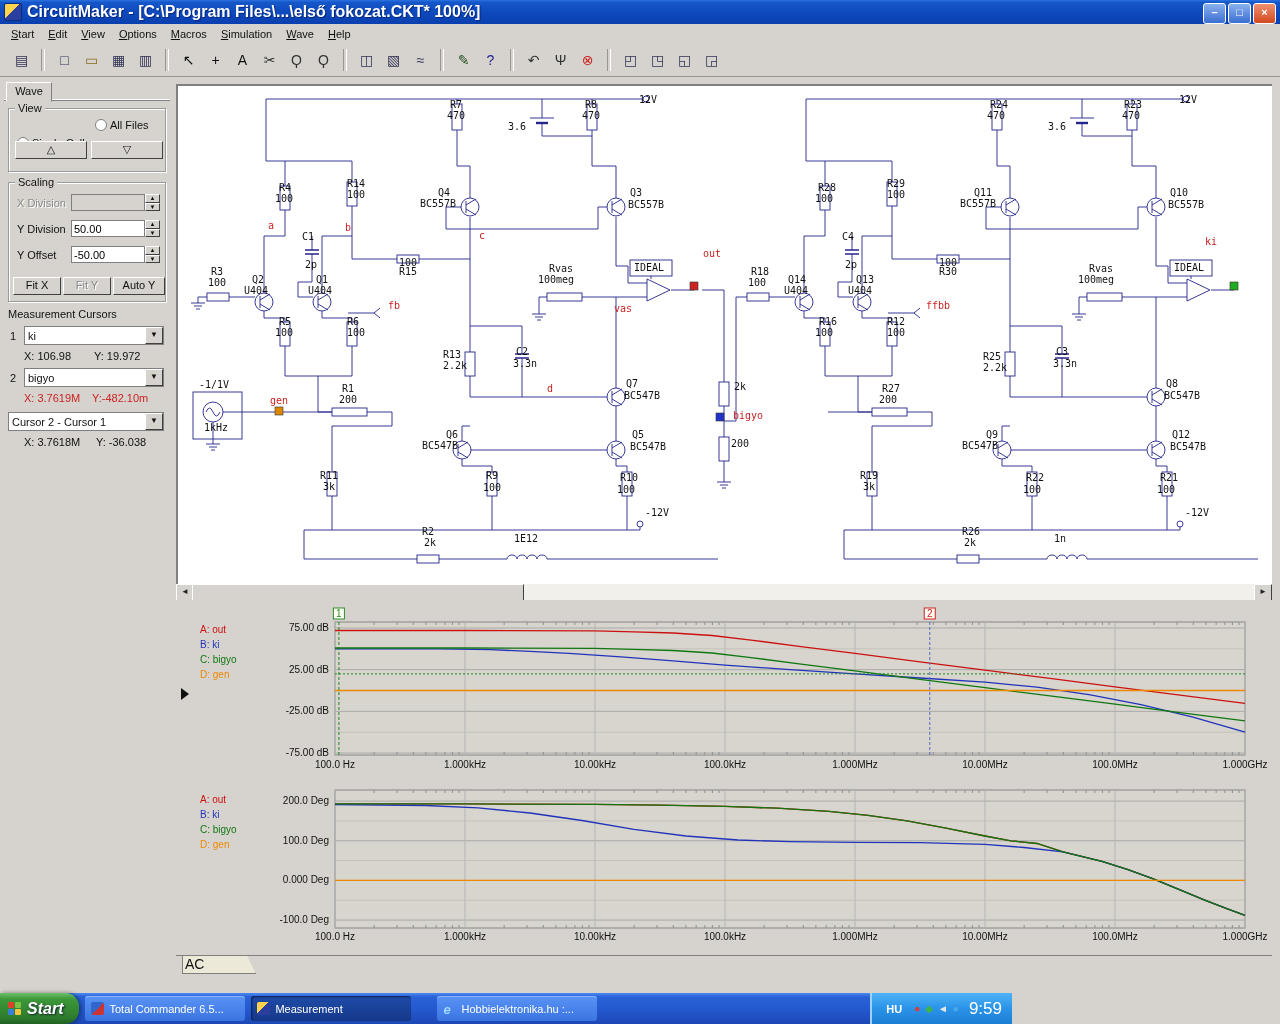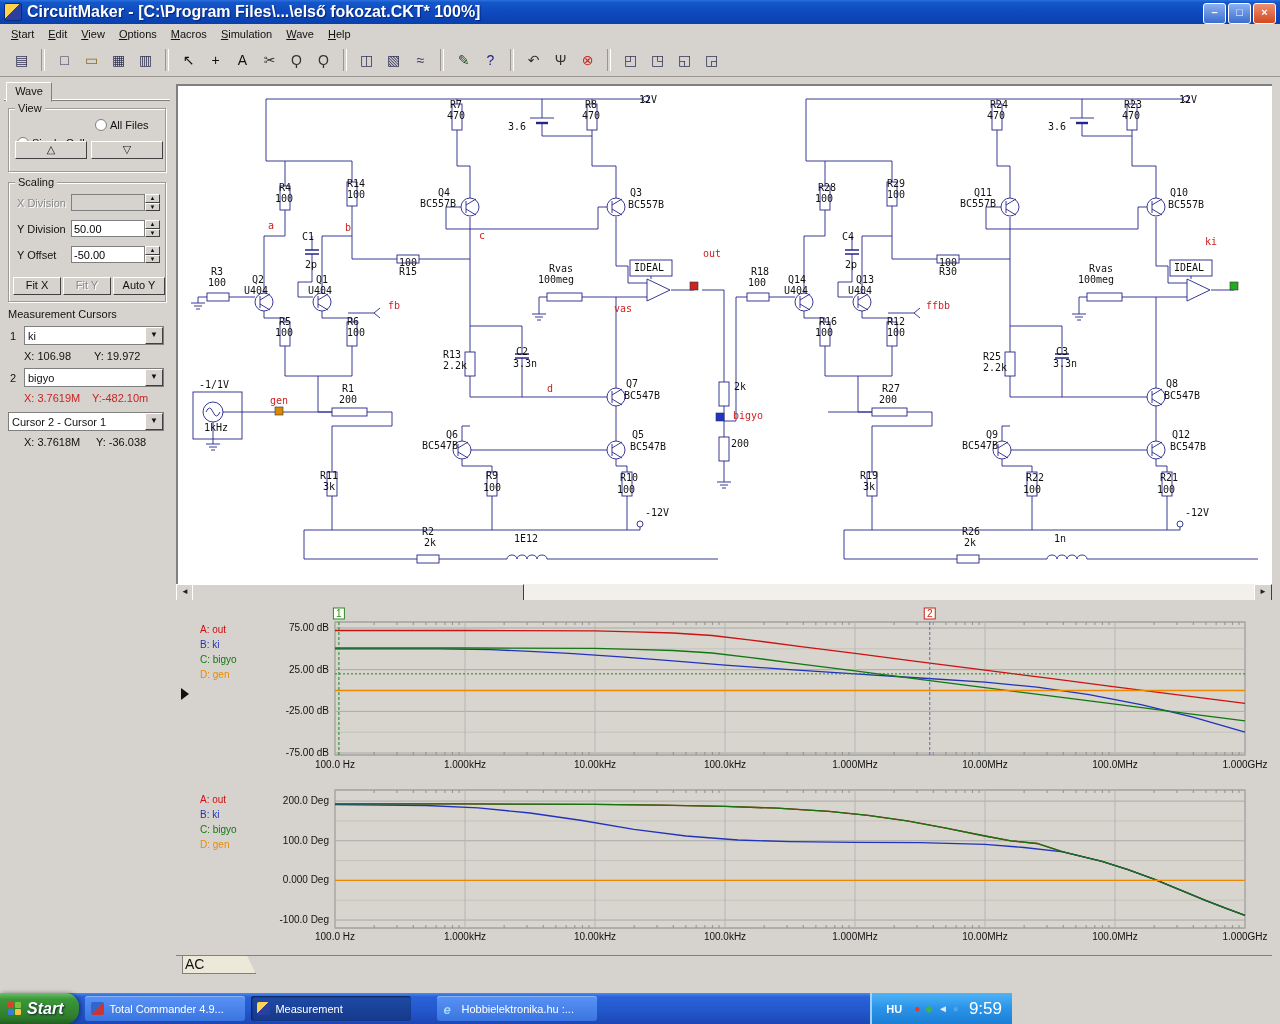--- a/index.html
+++ b/index.html
@@ -758,21 +758,21 @@
         <span style="left:0;top:0;background:#e0402a;"></span>
         <span style="left:7px;top:0;background:#7ec243;"></span>
         <span style="left:0;top:7px;background:#3a7edb;"></span>
         <span style="left:7px;top:7px;background:#f3c43d;"></span>
       </span>
       <span class="slabel2">Start</span>
     </div>
     <div id="tasks" style="display:flex;align-items:center;">
         <div class="task">
           <span class="task-ico" style="background: linear-gradient(135deg, rgb(51, 102, 204) 50%, rgb(204, 51, 51) 50%);"></span>
-          <span>Total Commander 4.9...</span>
+          <span>Total Commander 6.5...</span>
         </div>
         <div class="task active">
           <span class="task-ico" style="background: linear-gradient(135deg, rgb(255, 211, 77) 45%, rgb(42, 63, 159) 45%);"></span>
           <span>Measurement</span>
         </div>
         <div class="task" style="margin-left: 26px;">
           <span class="task-ico" style="background: none; color: rgb(159, 217, 255); font-style: italic; font-weight: bold; font-size: 13px;">e</span>
           <span>Hobbielektronika.hu :...</span>
         </div>
       </div>

